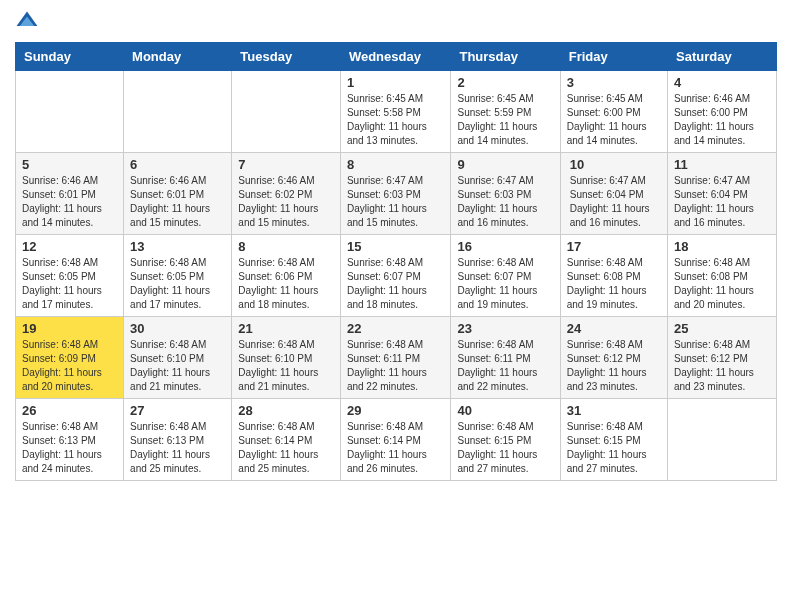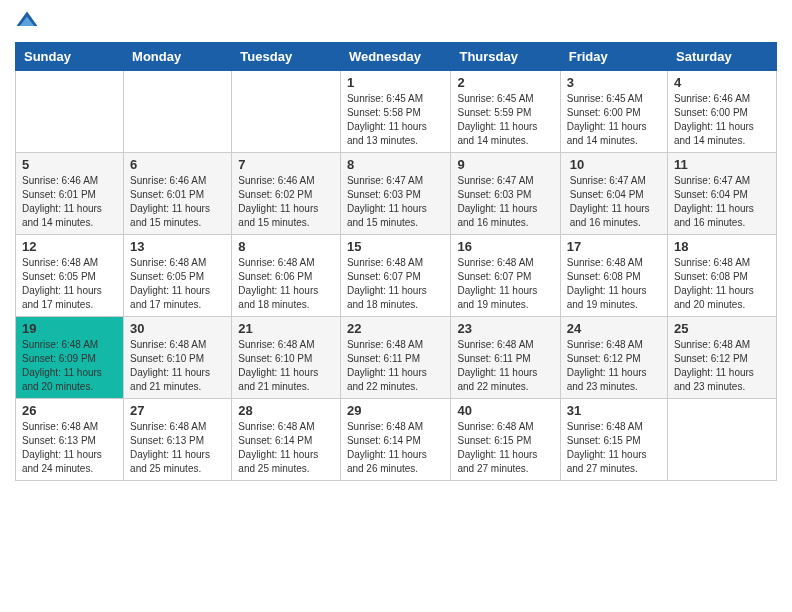--- a/index.html
+++ b/index.html
@@ -255,21 +255,21 @@
           </td>
           <td>
             <span class="day-number">18</span>
             <div class="day-info" style="white-space: pre-line;">Sunrise: 6:48 AM
 Sunset: 6:08 PM
 Daylight: 11 hours
 and 20 minutes.</div>
           </td>
         </tr>
         <tr>
-          <td style="background-color: #14b8a6;">
+          <td style="background-color: #fde047;">
             <span class="day-number">19</span>
             <div class="day-info" style="white-space: pre-line;">Sunrise: 6:48 AM
 Sunset: 6:09 PM
 Daylight: 11 hours
 and 20 minutes.</div>
           </td>
           <td style="background-color: rgb(245, 245, 245);">
             <span class="day-number">30</span>
             <div class="day-info" style="white-space: pre-line;">Sunrise: 6:48 AM
 Sunset: 6:10 PM

